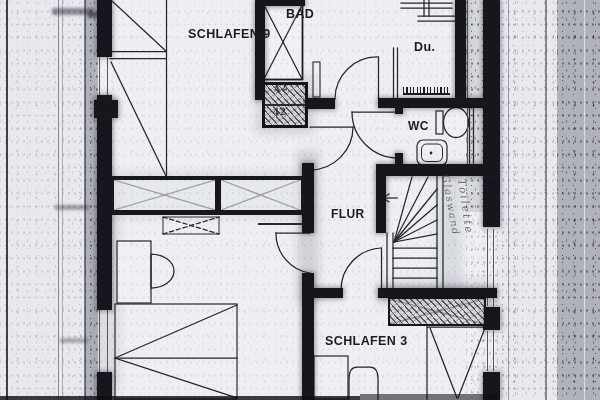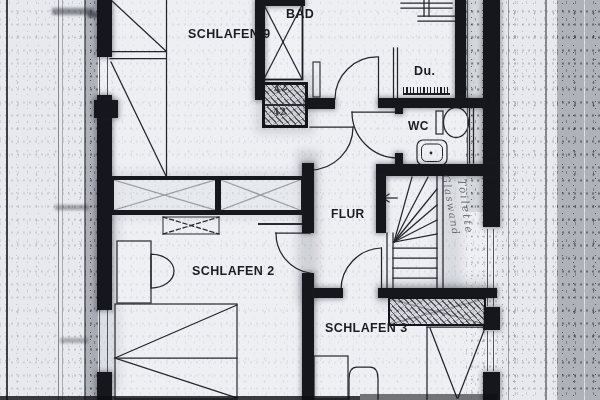--- a/index.html
+++ b/index.html
@@ -266,25 +266,24 @@
   <div class="thin" style="left:265px;top:104px;width:40px;height:2px;"></div>
   <div class="flue" style="left:272px;top:85px;font-size:10px;transform:rotate(-18deg);">42</div>
   <div class="flue" style="left:272px;top:107px;font-size:10px;transform:rotate(-6deg);">42</div>
 
   <div class="hatchbox" style="left:388px;top:297px;width:98px;height:29px;border-width:2.5px;"></div>
 
   <div class="radiator" style="left:403px;top:87px;width:47px;height:8px;"></div>
 
   <div class="lbl" style="left:188px;top:27px;">SCHLAFEN 9</div>
   <div class="lbl" style="left:286px;top:7px;">BAD</div>
-  <div class="lbl" style="left:414px;top:64px;">Du.</div>
+  <div class="lbl" style="left:414px;top:40px;">Du.</div>
   <div class="lbl" style="left:408px;top:119px;font-size:12px;">WC</div>
   <div class="lbl" style="left:331px;top:207px;font-size:12px;">FLUR</div>
-  <div class="lbl" style="left:192px;top:264px;">SCHLAFEN 2</div>
-  <div class="lbl" style="left:325px;top:321px;">SCHLAFEN 3</div>
+  <div class="lbl" style="left:325px;top:334px;">SCHLAFEN 3</div>
 
   <div class="hand" style="left:451px;top:174px;font-size:10px;letter-spacing:1.5px;transform:rotate(80deg);opacity:.8;">Glaswand</div>
   <div class="hand" style="left:468px;top:178px;font-size:10.5px;letter-spacing:2px;transform:rotate(82deg);opacity:.85;">Toilette</div>
 
   <div class="abs" style="left:0;top:396px;width:360px;height:4px;background:rgba(12,13,17,.8);"></div>
   <div class="abs" style="left:360px;top:394px;width:137px;height:6px;background:rgba(12,13,17,.55);"></div>
 
   <div class="speck" style="left:95px;top:0;width:402px;height:400px;opacity:.14;"></div>
 </div>
 

